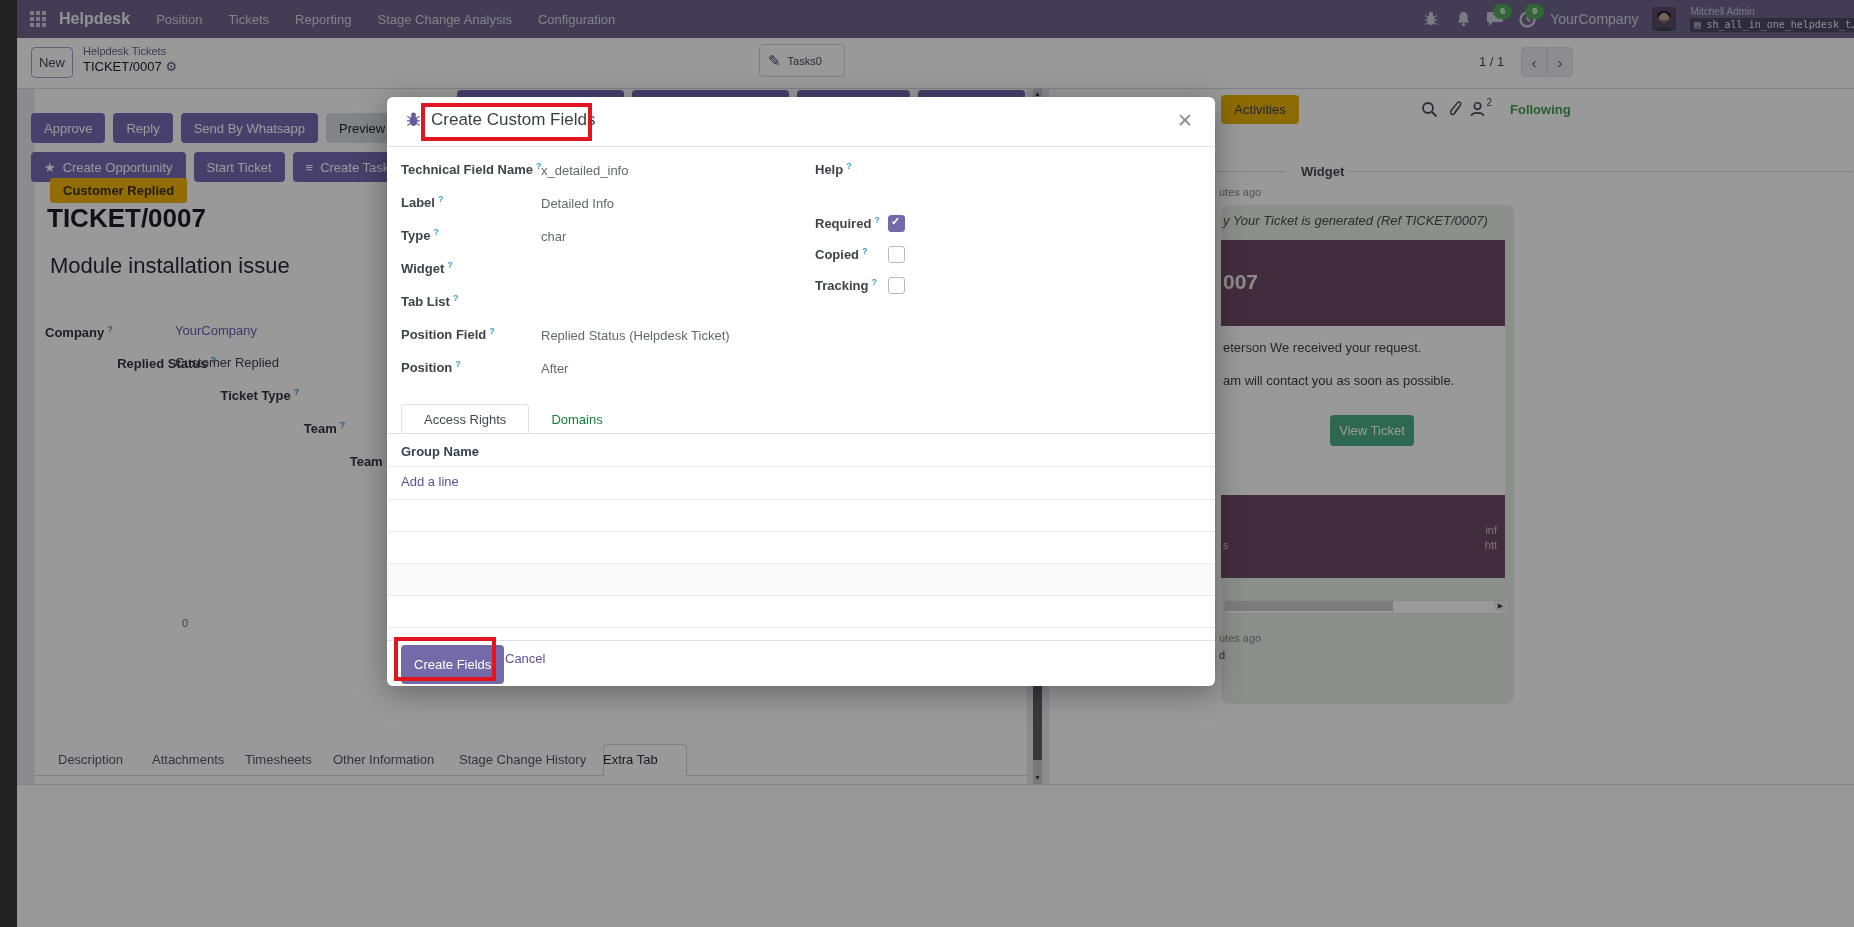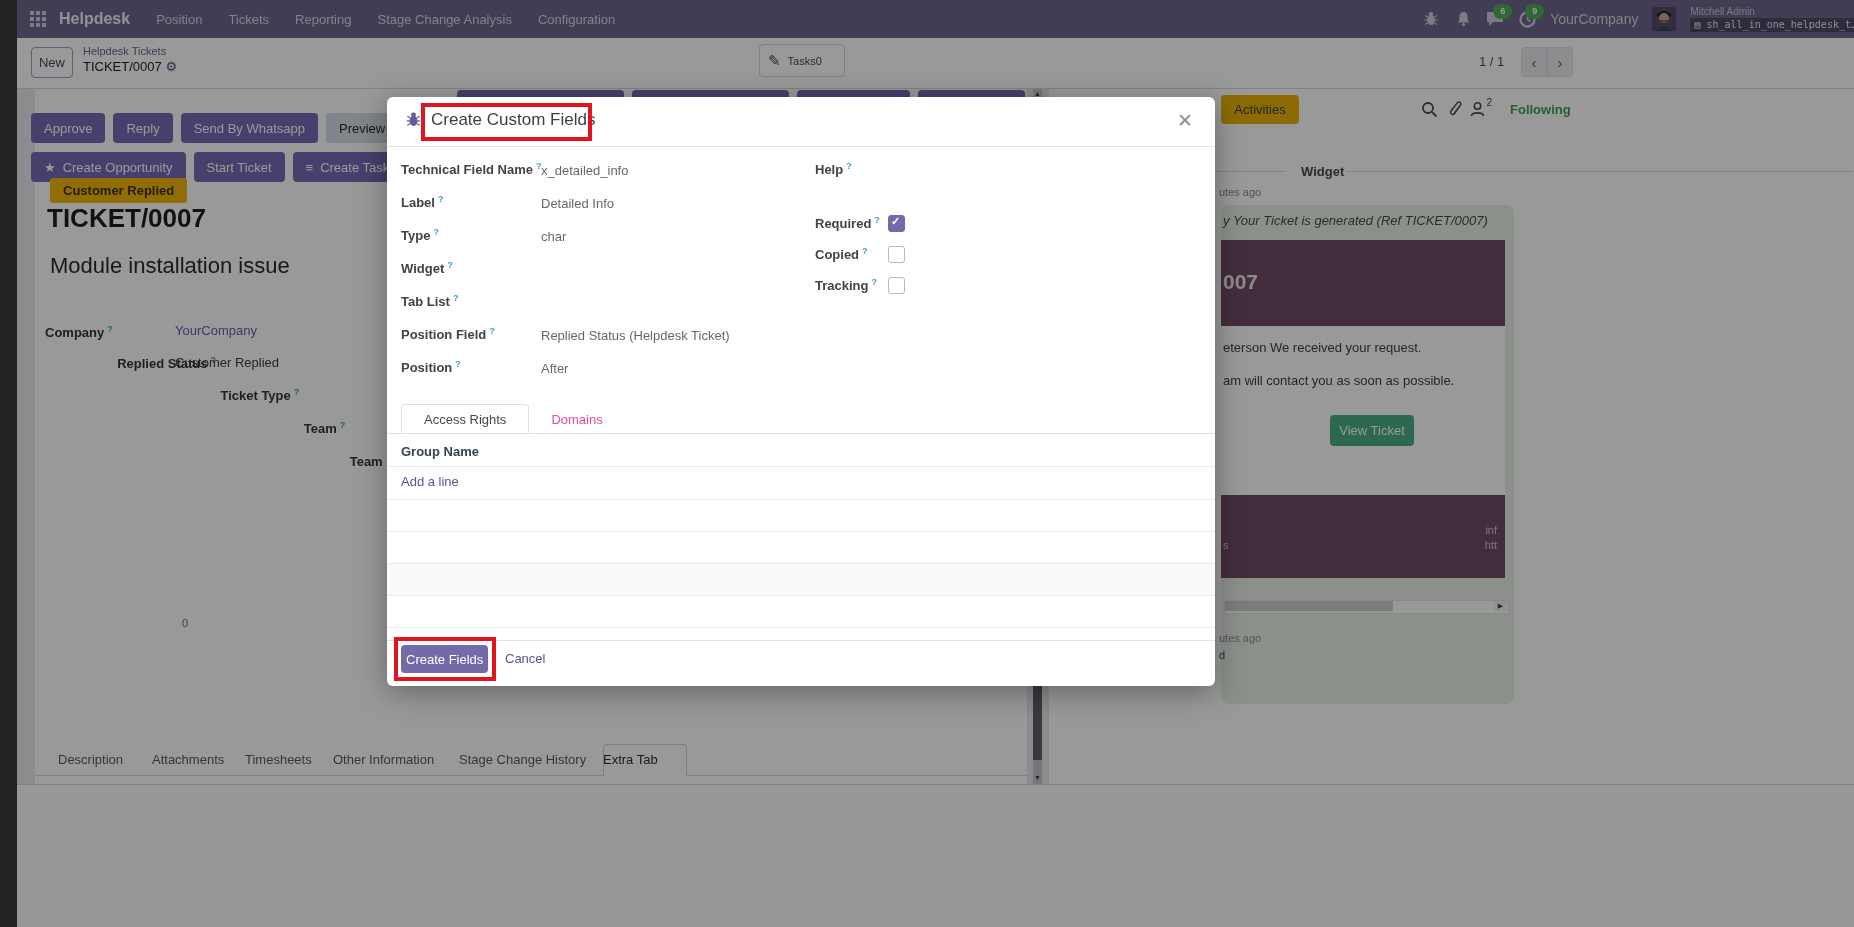--- a/index.html
+++ b/index.html
@@ -95,28 +95,28 @@
   .m-close{position:absolute;right:16px;top:11px;font-size:19px;color:#8B9095;cursor:pointer;background:none;border:none;}
   .anno{position:absolute;border:4px solid #E1151D;z-index:60;pointer-events:none;}
   .m-label{position:absolute;font-size:13px;font-weight:bold;color:#3F434A;white-space:nowrap;}
   .m-value{position:absolute;font-size:13px;color:#63686E;white-space:nowrap;}
   .cb{position:absolute;width:15px;height:15px;border:1px solid #B6BABE;border-radius:3px;background:#fff;cursor:pointer;}
   .cb.checked{background:#7469A9;border-color:#7469A9;}
   .cb.checked::after{content:"✓";position:absolute;left:2px;top:-1px;color:#fff;font-size:11px;font-weight:bold;}
   .m-tabs{position:absolute;left:14px;top:307px;height:30px;display:flex;align-items:stretch;}
   .m-tab{font-size:13px;padding:0 22px;display:flex;align-items:center;cursor:pointer;}
   .m-tab.active{color:#44484E;background:#fff;border:1px solid #DEE2E6;border-bottom:1px solid #fff;border-radius:4px 4px 0 0;}
-  .m-tab.inactive{color:#ec4899;}
+  .m-tab.inactive{color:#15803d;}
   .m-tabline{position:absolute;left:0;top:336px;width:828px;height:1px;background:#DEE2E6;}
   .m-row-line{position:absolute;left:0;width:828px;height:1px;background:#E9EBEE;}
   .m-shade{position:absolute;left:0;width:828px;background:#FAFAFB;}
   .m-th{position:absolute;left:14px;top:347px;font-size:13px;font-weight:bold;color:#374151;}
   .m-addline{position:absolute;left:14px;top:377px;font-size:13px;color:#5E4F96;cursor:pointer;}
   .m-footer-line{position:absolute;left:0;top:543px;width:828px;height:1px;background:#DEE2E6;}
-  .btn-create{position:absolute;left:14px;top:548px;height:28px;padding:0 5px;background:#7469A9;color:#fff;
+  .btn-create{position:absolute;left:14px;top:548px;height:39px;padding:0 13px;background:#7469A9;color:#fff;
               border:none;border-radius:4px;font-size:13px;cursor:pointer;}
   .link-cancel{position:absolute;left:118px;top:554px;font-size:13px;color:#5E4F96;cursor:pointer;}
   .reminders{left:519px;top:702px;}
 </style>
 </head>
 <body>
 
 <div id="canvas">
 
   

